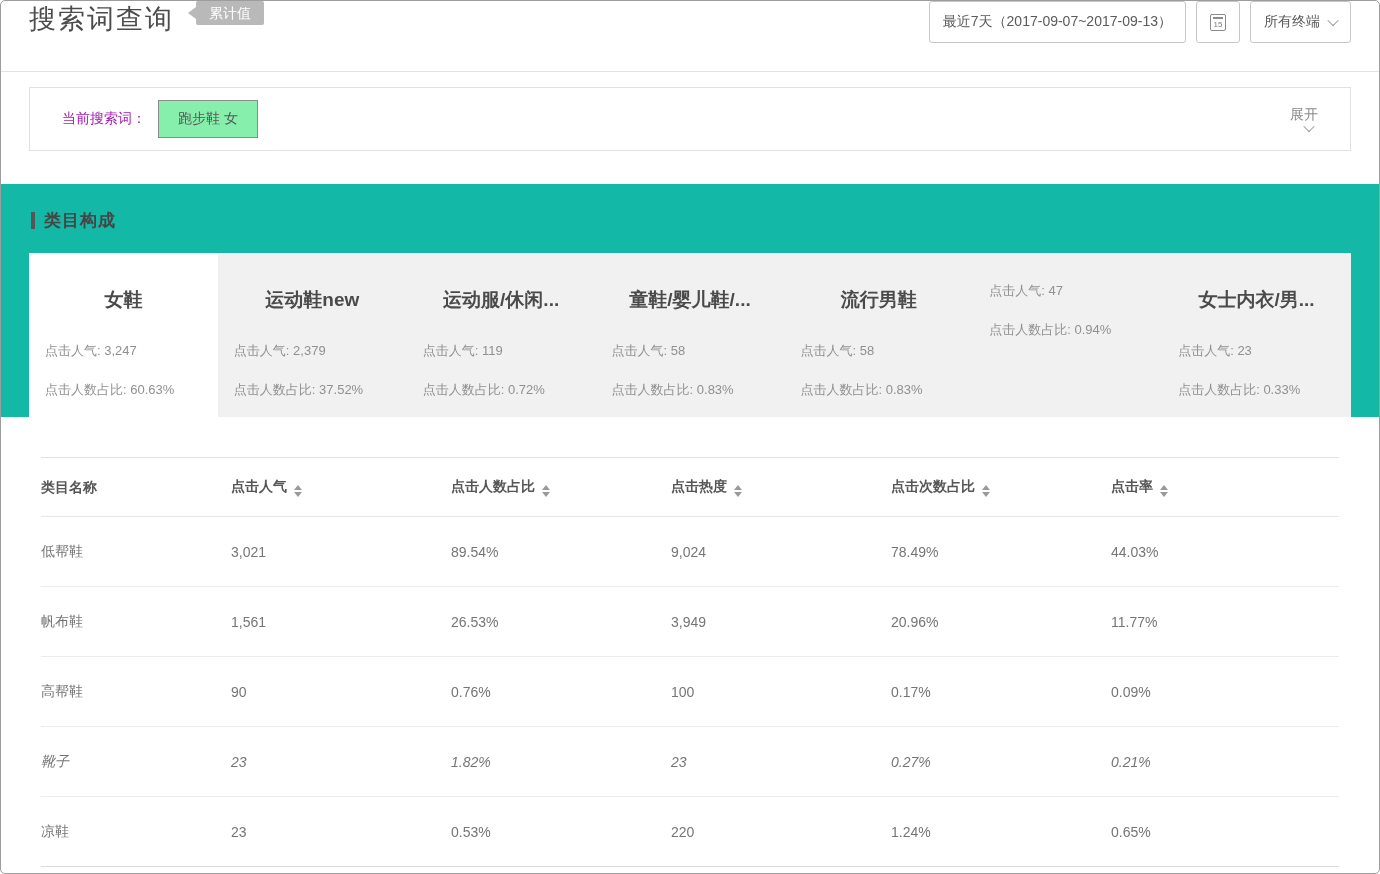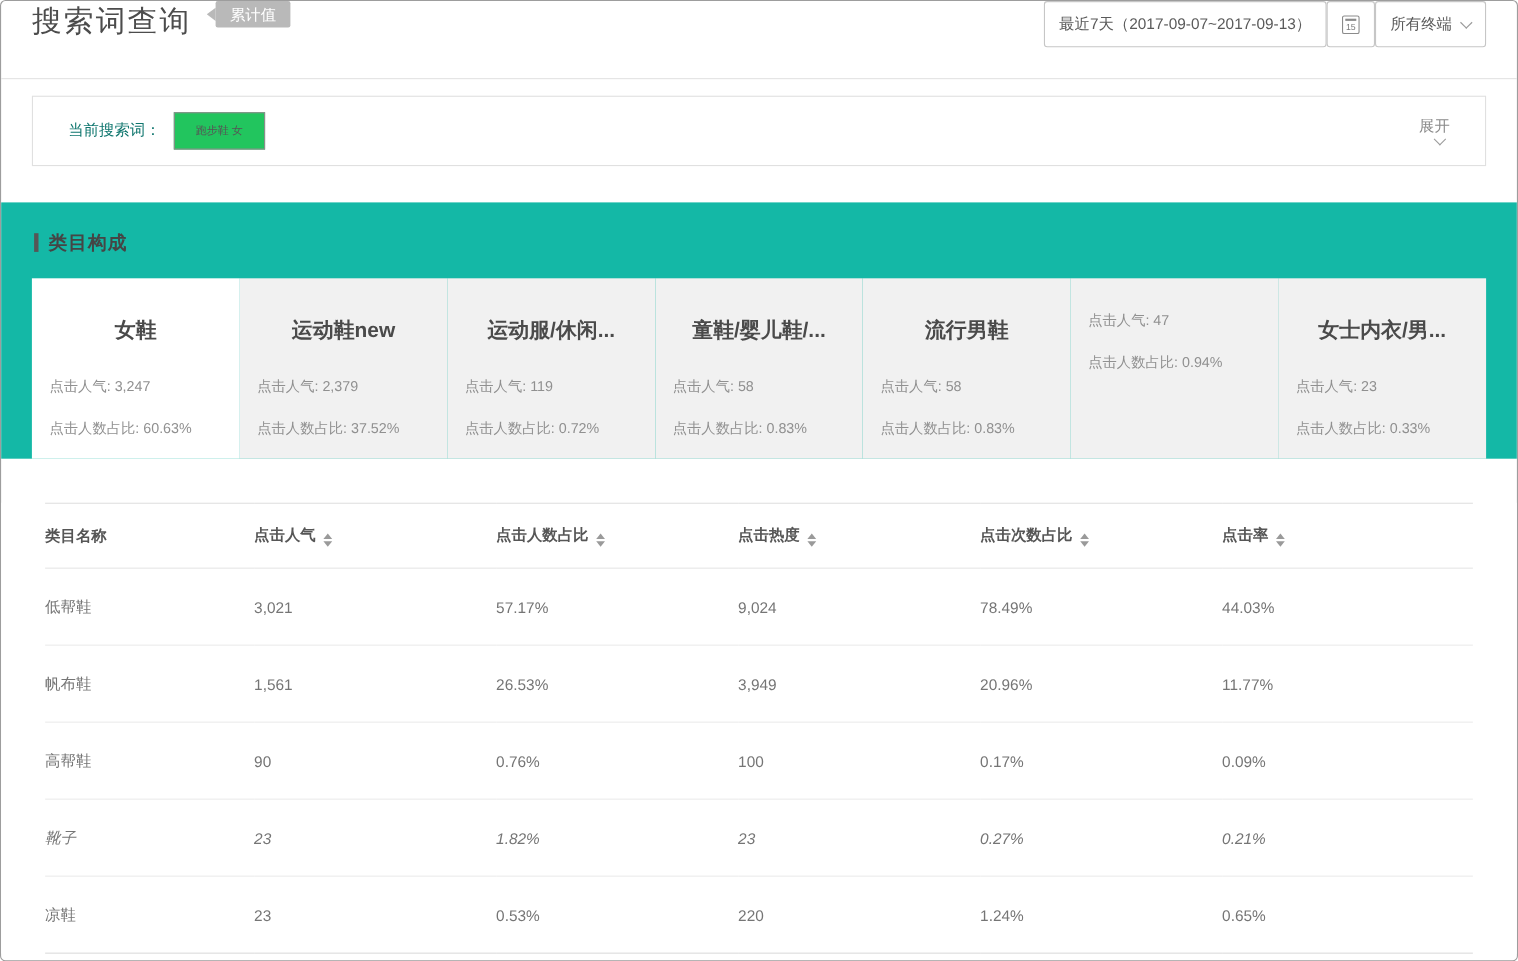--- a/index.html
+++ b/index.html
@@ -19,21 +19,21 @@
   .page-title { font-size: 27px; color: #4c4c4c; letter-spacing: 2px; }
   .badge {
     position: relative; margin-left: 22px; background: #b9b9b9; color: #fff;
     font-size: 14px; padding: 5px 13px; border-radius: 2px; line-height: 1;
   }
   .badge::before {
     content: ""; position: absolute; left: -8px; top: 50%; margin-top: -6px;
     width: 0; height: 0; border-top: 6px solid transparent;
     border-bottom: 6px solid transparent; border-right: 8px solid #b9b9b9;
   }
-  .header-right { margin-left: auto; display: flex; align-items: stretch; }
+  .header-right { margin-left: auto; display: flex; align-items: stretch; gap: 10px; }
   .btn {
     border: 1px solid #c6c6c6; border-radius: 3px; background: #fff;
     font-size: 14px; color: #5a5a5a; display: flex; align-items: center;
     padding: 0 13px; height: 42px; cursor: pointer; white-space: nowrap;
   }
   .chevron {
     display: inline-block; width: 8px; height: 8px;
     border-right: 1.5px solid #9a9a9a; border-bottom: 1.5px solid #9a9a9a;
     transform: rotate(45deg) translate(-1px,-1px); margin-left: 9px;
   }
@@ -46,24 +46,24 @@
   .cal-icon::before {
     content: ""; position: absolute; top: 2px; left: 2px; right: 2px;
     height: 2px; background: #8b8b8b;
   }
 
   
   .filter-panel {
     margin: 15px 28px 0; height: 64px; border: 1px solid #e0e0e0;
     display: flex; align-items: center; padding: 0 32px;
   }
-  .filter-label { font-size: 14px; color: #0f766e; }
+  .filter-label { font-size: 14px; color: #a21caf; }
   .keyword-box {
     margin-left: 12px; border: 1px solid #8c8c8c; padding: 9px 19px;
-    font-size: 10px; color: #555; background: #22c55e;
+    font-size: 14px; color: #555; background: #86efac;
   }
   .expand-link {
     margin-left: auto; font-size: 14px; color: #8a8a8a; cursor: pointer;
     display: flex; align-items: center; flex-direction: column;
   }
 
   
   .section { margin-top: 33px; background: #14b8a6; }
   .section-title-row { display: flex; align-items: center; padding: 25px 30px 21px; }
   .section-marker { width: 4px; height: 17px; background: #565656; margin-right: 9px; }
@@ -225,21 +225,21 @@
             <th><span>点击率</span><span class="sort">
                 <i class="up"></i>
                 <i class="down"></i>
               </span></th>
           </tr>
         </thead>
       <tbody>
           <tr>
             <td>低帮鞋</td>
             <td>3,021</td>
-            <td>57.17%</td>
+            <td>89.54%</td>
             <td>9,024</td>
             <td>78.49%</td>
             <td>44.03%</td>
           </tr>
           <tr>
             <td>帆布鞋</td>
             <td>1,561</td>
             <td>26.53%</td>
             <td>3,949</td>
             <td>20.96%</td>

